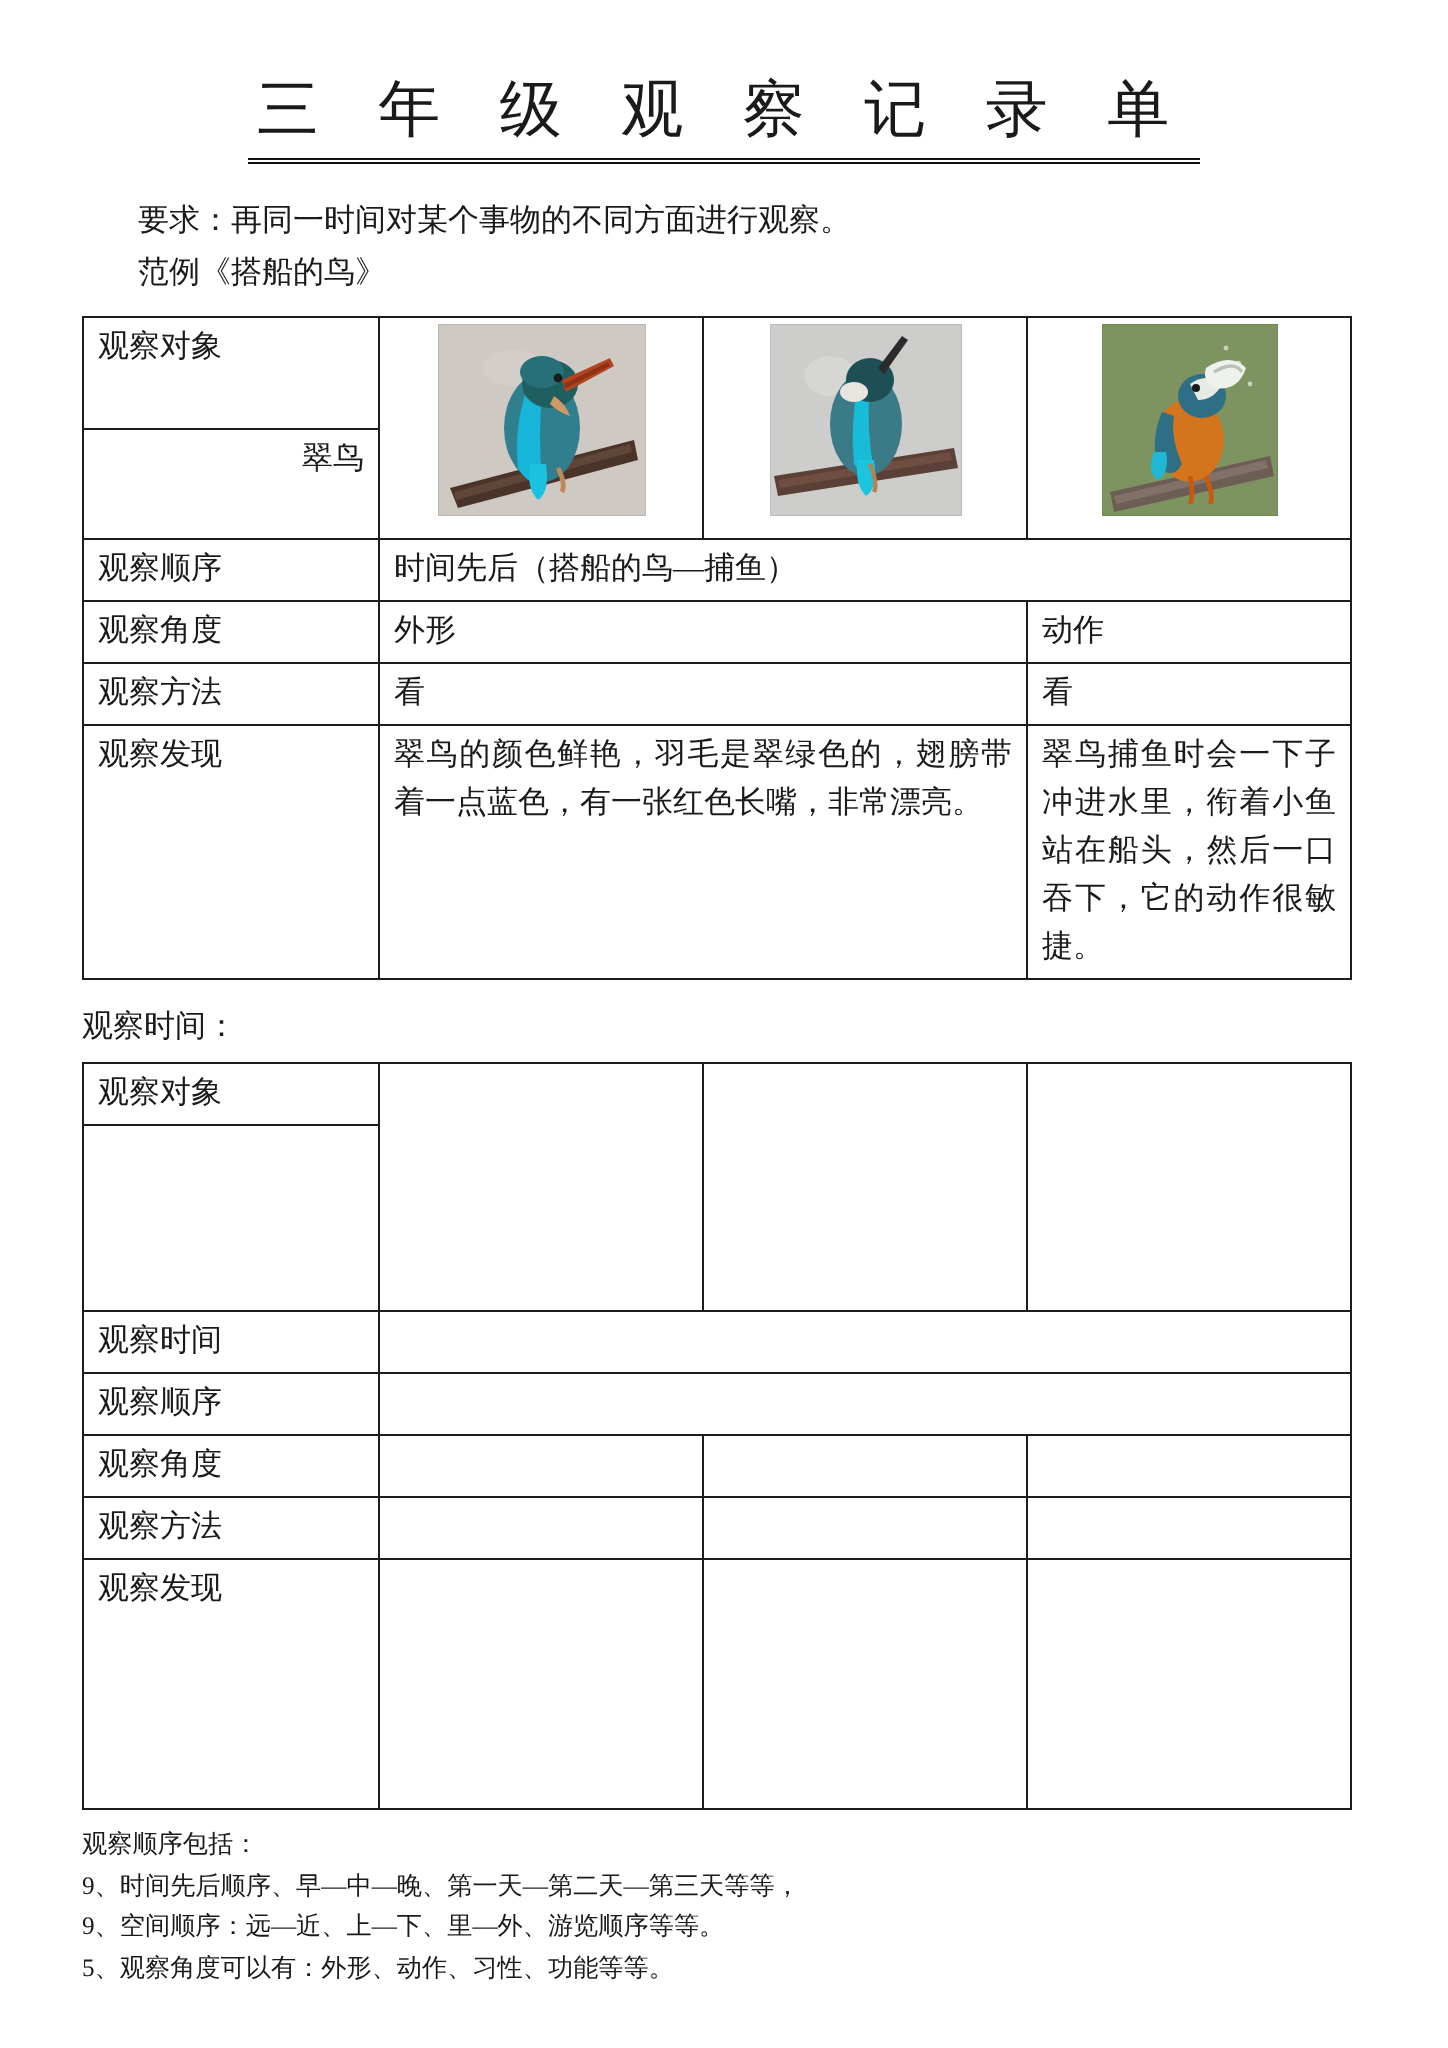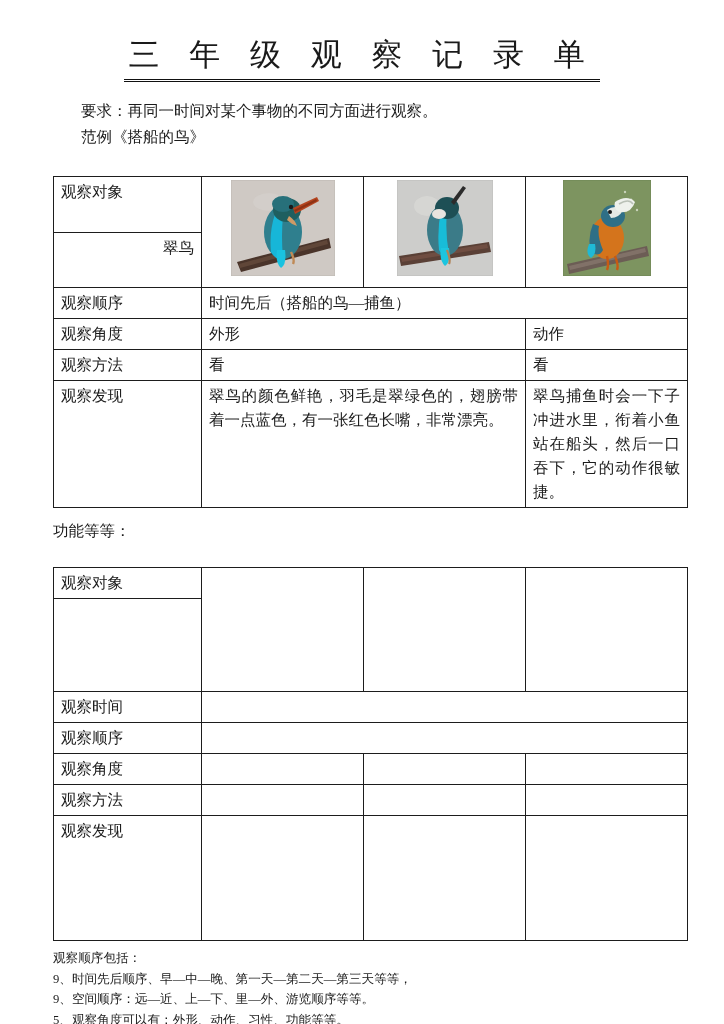--- a/index.html
+++ b/index.html
@@ -12,21 +12,21 @@
     height: 1024px;
     font-family: "Liberation Serif", "DejaVu Serif", serif;
     color: #1a1a1a;
     position: relative;
     overflow: hidden;
   }
   .page {
     width: 724px;
     height: 1024px;
     box-sizing: border-box;
-    padding: 0 53px;
+    padding: 0 41px;
     position: relative;
   }
 
   
   .title-wrap {
     text-align: center;
     padding-top: 36px;
   }
   .title {
     display: inline-block;
@@ -45,21 +45,21 @@
     font-size: 15.5px;
     line-height: 1.72;
   }
   .intro div { white-space: nowrap; margin-left: 28px; }
 
   
   table.sheet {
     width: 634px;
     border-collapse: collapse;
     table-layout: fixed;
-    margin-top: 25px;
+    margin-top: 7px;
   }
   table.sheet td {
     border: 1px solid #1d1d1d;
     vertical-align: top;
     padding: 3px 7px;
     font-size: 15.5px;
     line-height: 1.55;
   }
   td.label {
     width: 148px;
@@ -211,21 +211,21 @@
         <td class="cellpad">看</td>
       </tr>
       <tr>
         <td class="label" style="height:108px">观察发现</td>
         <td colspan="2" class="desc">翠鸟的颜色鲜艳，羽毛是翠绿色的，翅膀带着一点蓝色，有一张红色长嘴，非常漂亮。</td>
         <td class="desc">翠鸟捕鱼时会一下子冲进水里，衔着小鱼站在船头，然后一口吞下，它的动作很敏捷。</td>
       </tr>
     </tbody>
   </table>
 
-  <div class="section-label">功能等等：</div>
+  <div class="section-label">观察时间：</div>
 
   <table class="sheet">
     <colgroup>
       <col style="width:148px">
       <col style="width:162px">
       <col style="width:162px">
       <col style="width:162px">
     </colgroup>
     <tbody>
       <tr>

